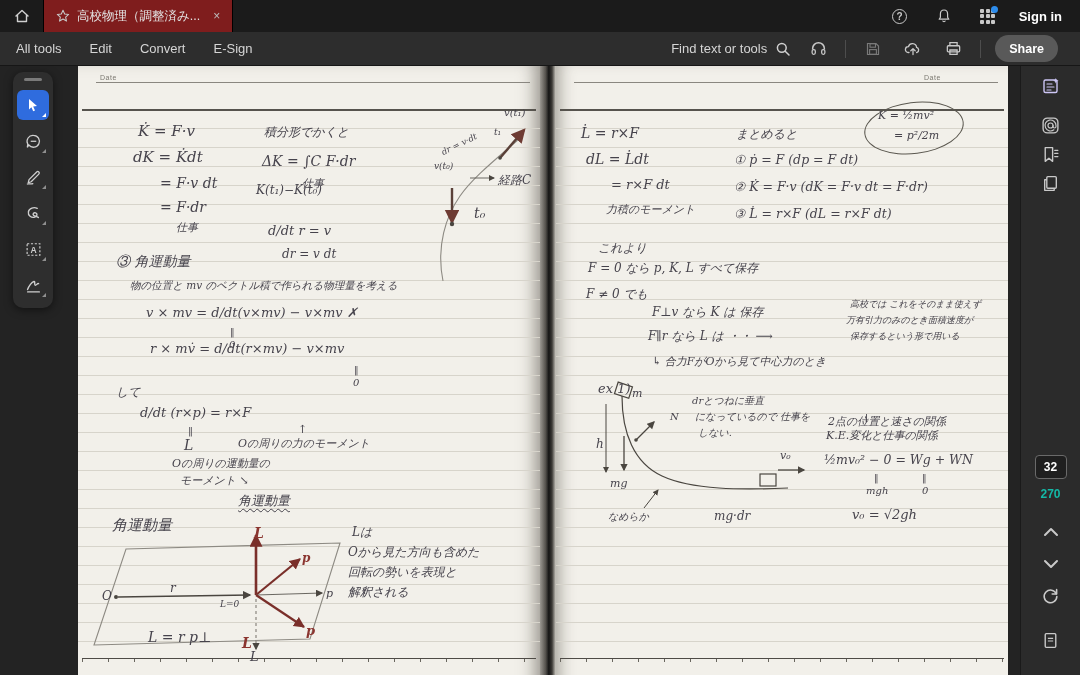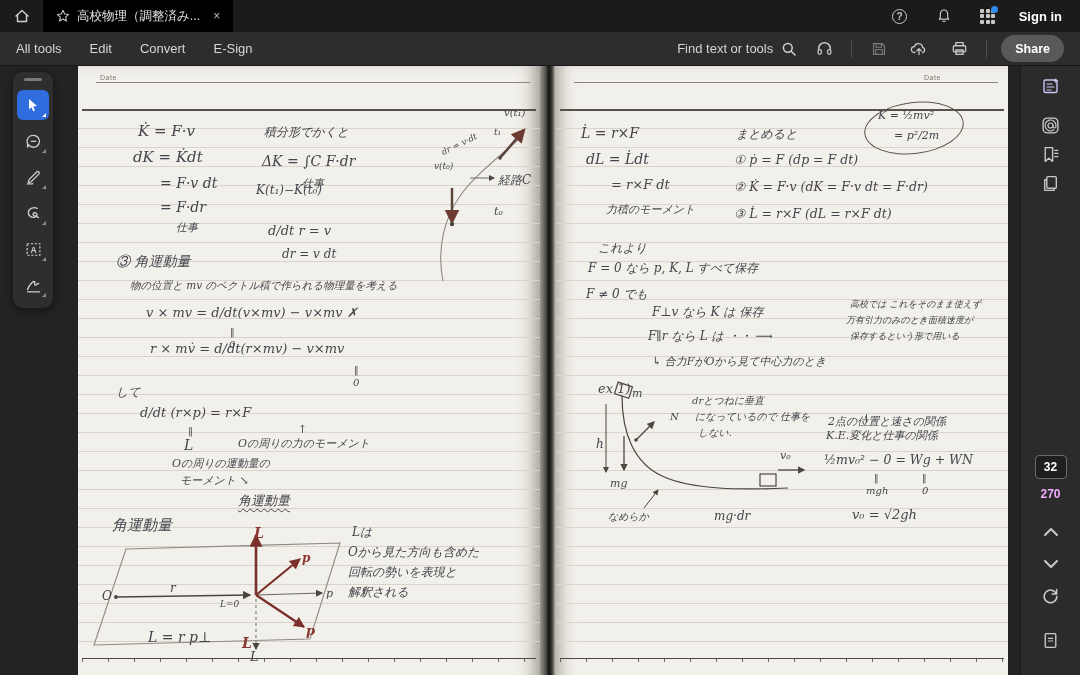--- a/index.html
+++ b/index.html
@@ -5,40 +5,40 @@
   * { margin:0; padding:0; box-sizing:border-box; }
   html,body { width:1080px; height:675px; overflow:hidden; background:#252525;
     font-family:"Liberation Sans", sans-serif; }
 
   
   .titlebar { position:absolute; left:0; top:0; width:1080px; height:32px;
     background:#1b1b1b; display:flex; align-items:center; color:#d8d8d8; z-index:30; }
   .home-btn { width:44px; height:32px; display:flex; align-items:center; justify-content:center;
     border-right:1px solid #000; cursor:pointer; }
   .doc-tab { height:32px; display:flex; align-items:center; gap:7px; padding:0 12px;
-    background:#000000; border-right:1px solid #000; max-width:230px; }
+    background:#7f1d1d; border-right:1px solid #000; max-width:230px; }
   .doc-tab .t-title { font-size:12.5px; color:#e4e4e4; white-space:nowrap; }
   .doc-tab .t-close { margin-left:6px; color:#bdbdbd; font-size:12px; cursor:pointer; }
   .tb-right { margin-left:auto; display:flex; align-items:center; gap:18px; padding-right:18px; }
   .help-circ { width:15px; height:15px; border:1.4px solid #c9c9c9; border-radius:50%;
     font-size:10px; color:#c9c9c9; display:flex; align-items:center; justify-content:center; font-weight:bold; }
   .apps-grid { position:relative; width:15px; height:15px; display:grid;
     grid-template-columns:repeat(3,1fr); gap:1.5px; }
   .apps-grid i { background:#c9c9c9; border-radius:1px; }
   .apps-dot { position:absolute; right:-3px; top:-3px; width:7px; height:7px;
     background:#2d8ceb; border-radius:50%; }
   .signin { font-size:13px; font-weight:bold; color:#fff; cursor:pointer; }
 
   
   .toolbar { position:absolute; left:0; top:32px; width:1080px; height:34px;
     background:#2d2d2d; border-bottom:1px solid #161616; display:flex;
     align-items:center; color:#d5d5d5; z-index:29; }
   .menu-item { font-size:13px; padding:0 14px; height:34px; display:flex; align-items:center; cursor:pointer; }
   .menu-item:first-child { padding-left:16px; }
-  .tbr { margin-left:auto; display:flex; align-items:center; gap:14px; padding-right:16px; }
+  .tbr { margin-left:auto; display:flex; align-items:center; gap:14px; padding-right:22px; }
   .find-box { display:flex; align-items:center; gap:8px; font-size:13px; color:#d5d5d5; cursor:pointer; }
   .vdiv { width:1px; height:18px; background:#4d4d4d; }
   .icon-btn { width:26px; height:26px; display:flex; align-items:center; justify-content:center;
     cursor:pointer; border-radius:4px; }
   .pill { height:27px; border-radius:14px; display:flex; align-items:center; padding:0 14px;
     font-size:12.5px; font-weight:bold; color:#fff; cursor:pointer; }
   .share-pill { background:#595959; }
   .ai-pill { background:linear-gradient(90deg,#e8564a 0%, #9d5bd8 55%, #4a63e8 100%); gap:7px; }
 
   
@@ -57,21 +57,21 @@
   .right-panel { position:absolute; right:0; top:66px; width:60px; height:609px;
     background:#2b2b2b; border-left:1px solid #1a1a1a; display:flex; flex-direction:column;
     align-items:center; z-index:25; }
   .rp-icon { width:34px; height:34px; display:flex; align-items:center; justify-content:center;
     cursor:pointer; border-radius:6px; margin-top:10px; }
   .rp-div { width:26px; height:1px; background:#454545; margin-top:10px; }
   .page-ind { margin-top:262px; display:flex; flex-direction:column; align-items:center; gap:8px; }
   .page-box { width:32px; height:24px; background:#1f1f1f; border:1px solid #6a6a6a;
     border-radius:4px; color:#fff; font-size:12px; font-weight:bold; display:flex;
     align-items:center; justify-content:center; }
-  .page-total { color:#f0abfc; font-size:12px; font-weight:bold; }
+  .page-total { color:#14b8a6; font-size:12px; font-weight:bold; }
   .rp-bottom { margin-top:auto; display:flex; flex-direction:column; align-items:center; padding-bottom:6px; }
 
   
   .doc-area { position:absolute; left:0; top:66px; width:1020px; height:609px;
     background:#232323; overflow:hidden; z-index:1; }
   .page { position:absolute; top:0; height:640px; background:#f2f0ea; }
   .page-left  { left:78px;  width:462px; box-shadow:inset -14px 0 18px -10px rgba(60,55,45,.55); }
   .page-right { left:556px; width:452px; box-shadow:inset 12px 0 16px -9px rgba(60,55,45,.45); }
   .gutter { position:absolute; left:540px; top:0; width:16px; height:640px;
     background:linear-gradient(90deg,#9b9892 0%, #55524d 35%, #141414 55%, #3c3a36 75%, #cfccc4 100%); }
@@ -369,21 +369,21 @@
       <span class="note" style="left: 164px; top: 570px; font-size: 14px; color: rgb(139, 53, 48); font-weight: bold;">L</span>
       <span class="note" style="left: 274px; top: 460px; font-size: 12px;">Lは</span>
       <span class="note" style="left: 270px; top: 480px; font-size: 12px;">Oから見た方向も含めた</span>
       <span class="note" style="left: 270px; top: 500px; font-size: 12px;">回転の勢いを表現と</span>
       <span class="note" style="left: 270px; top: 520px; font-size: 12px;">解釈される</span>
       <span class="note" style="left: 426px; top: 42px; font-size: 10px;">v(t₁)</span>
       <span class="note" style="left: 362px; top: 74px; font-size: 8.5px; transform: rotate(-26deg);">dr = v·dt</span>
       <span class="note" style="left: 356px; top: 96px; font-size: 9px;">v(t₀)</span>
       <span class="note" style="left: 416px; top: 62px; font-size: 9px;">t₁</span>
       <span class="note" style="left: 420px; top: 108px; font-size: 12px;">経路C</span>
-      <span class="note" style="left: 416px; top: 140px; font-size: 11px;">t₀</span>
+      <span class="note" style="left: 396px; top: 140px; font-size: 14px;">t₀</span>
     </div>
 
   <div class="gutter"></div>
 
   <div class="page page-right" id="pageR">
     <span class="date-label" style="left:368px">Date</span>
     <div class="date-line"></div>
     <div class="head-line"></div>
     <div class="ruling"></div>
     <div class="foot-line"></div>

